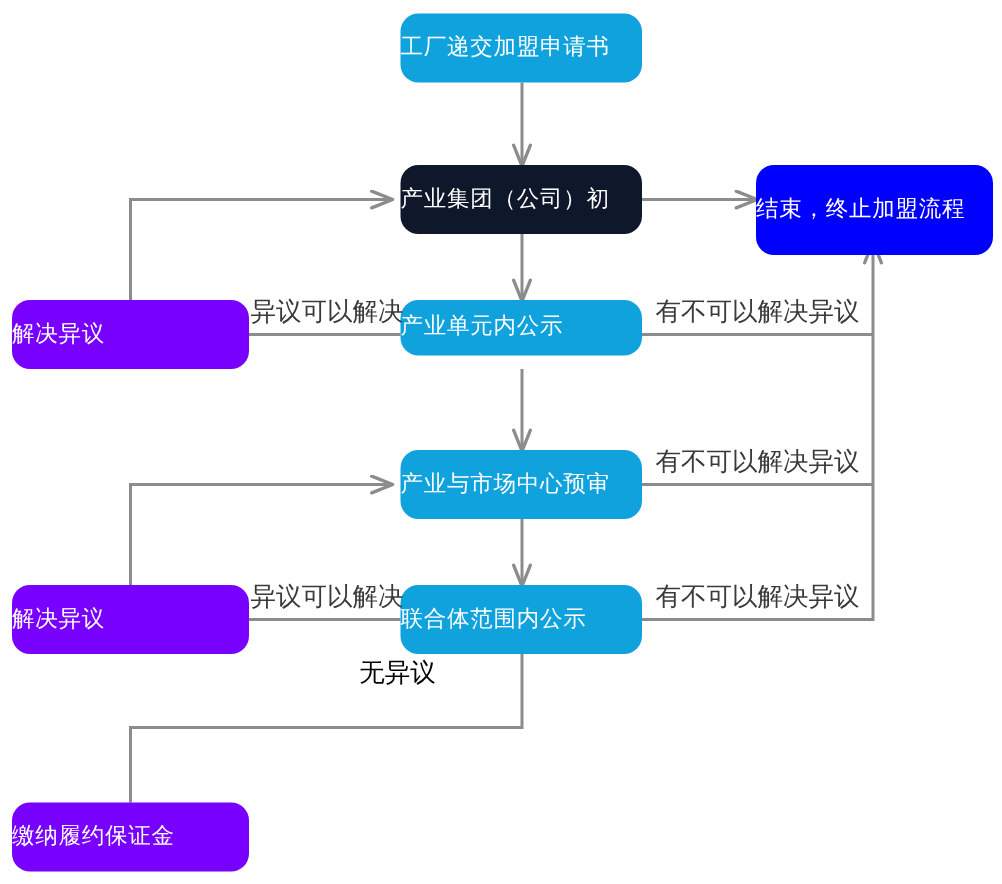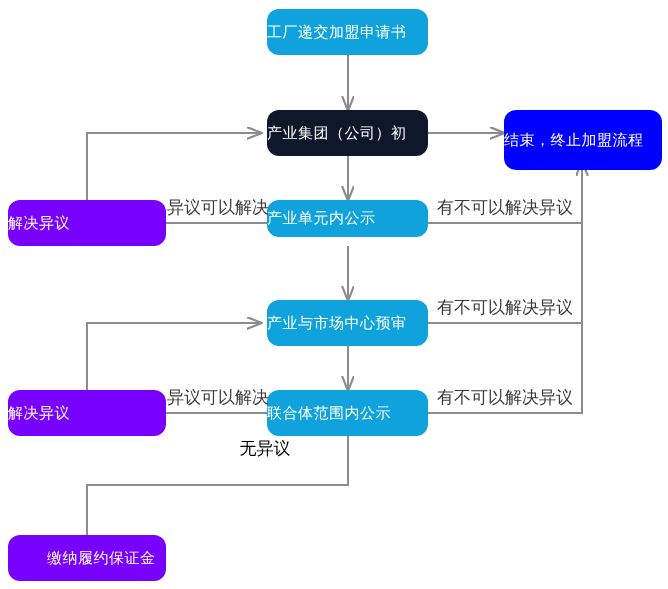--- a/index.html
+++ b/index.html
@@ -94,21 +94,21 @@
       </div>
       <div class="node" style="left: 267px; top: 300px; width: 161px; height: 46px; background: rgb(16, 162, 220);">
         <span>产业与市场中心预审</span>
       </div>
       <div class="node" style="left: 267px; top: 390px; width: 161px; height: 46px; background: rgb(16, 162, 220);">
         <span>联合体范围内公示</span>
       </div>
       <div class="node" style="left: 8px; top: 390px; width: 158px; height: 46px; background: rgb(119, 0, 255);">
         <span>解决异议</span>
       </div>
-      <div class="node" style="left: 8px; top: 535px; width: 158px; height: 46px; background: rgb(119, 0, 255); padding-left: 39px;">
+      <div class="node" style="left: 8px; top: 535px; width: 158px; height: 46px; background: rgb(119, 0, 255);">
         <span>缴纳履约保证金</span>
       </div>
     </div>
   <div id="label-layer">
       <div class="edge-label" style="left: 218px; top: 196px; color: rgb(58, 58, 58);">异议可以解决</div>
       <div class="edge-label" style="left: 505px; top: 196px; color: rgb(58, 58, 58);">有不可以解决异议</div>
       <div class="edge-label" style="left: 505px; top: 296px; color: rgb(58, 58, 58);">有不可以解决异议</div>
       <div class="edge-label" style="left: 218px; top: 386px; color: rgb(58, 58, 58);">异议可以解决</div>
       <div class="edge-label" style="left: 505px; top: 386px; color: rgb(58, 58, 58);">有不可以解决异议</div>
       <div class="edge-label" style="left: 265px; top: 437px; color: #000000;">无异议</div>

